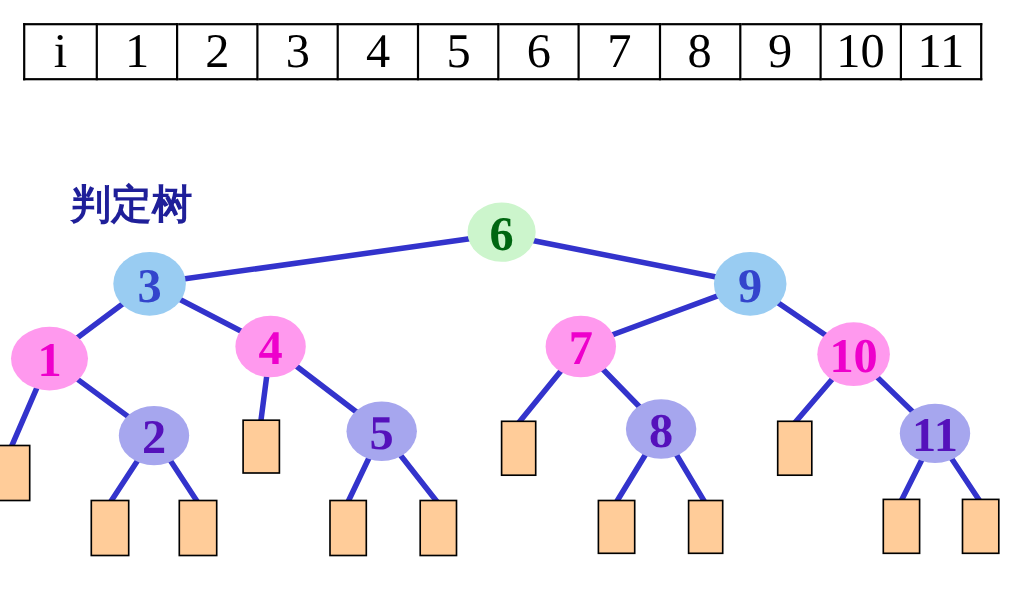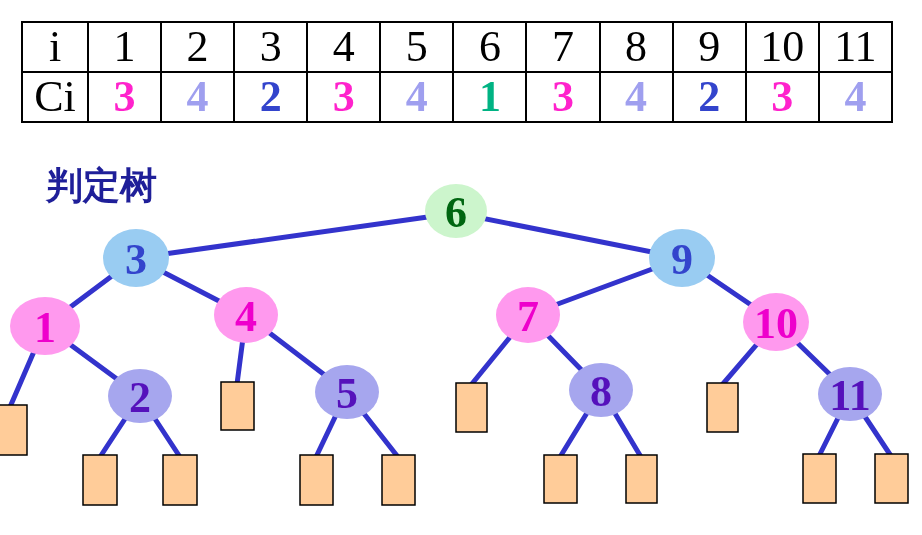--- a/index.html
+++ b/index.html
@@ -13,21 +13,21 @@
   }
   .ctable td{
     border:2px solid #000000;height:48px;padding:0;margin:0;
     text-align:center;vertical-align:middle;line-height:1;
     font-size:44px;color:#000000;overflow:hidden;
   }
   .ctable td.rowlabel{font-size:44px;}
   .ctable .ci-val{font-weight:bold;}
   .col0{width:66px;}
   .tree-label{
-    position:absolute;left:46px;top:161px;
+    position:absolute;left:64px;top:161px;
     font-family:"Liberation Sans",sans-serif;
     font-size:37px;font-weight:600;color:#1f1f99;white-space:nowrap;
   }
   #tree-svg{position:absolute;left:0;top:0;}
 </style>
 </head>
 <body>
 
 <table class="ctable">
   <colgroup>
@@ -51,34 +51,20 @@
     <td>2</td>
     <td>3</td>
     <td>4</td>
     <td>5</td>
     <td>6</td>
     <td>7</td>
     <td>8</td>
     <td>9</td>
     <td>10</td>
     <td>11</td>
-  </tr>
-  <tr>
-    <td class="rowlabel">Ci</td>
-    <td class="ci-val" style="color: rgb(255, 34, 204);">3</td>
-    <td class="ci-val" style="color: rgb(159, 159, 239);">4</td>
-    <td class="ci-val" style="color: rgb(51, 68, 204);">2</td>
-    <td class="ci-val" style="color: rgb(255, 34, 204);">3</td>
-    <td class="ci-val" style="color: rgb(159, 159, 239);">4</td>
-    <td class="ci-val" style="color: rgb(0, 179, 131);">1</td>
-    <td class="ci-val" style="color: rgb(255, 34, 204);">3</td>
-    <td class="ci-val" style="color: rgb(159, 159, 239);">4</td>
-    <td class="ci-val" style="color: rgb(51, 68, 204);">2</td>
-    <td class="ci-val" style="color: rgb(255, 34, 204);">3</td>
-    <td class="ci-val" style="color: rgb(159, 159, 239);">4</td>
   </tr>
 </tbody>
   </table>
 
 <div class="tree-label">判定树</div>
 
 <svg id="tree-svg" width="922" height="535" viewBox="0 0 922 535" xmlns="http://www.w3.org/2000/svg">
     <line x1="456" y1="213" x2="136" y2="258" stroke="#3333cc" stroke-width="5" stroke-linecap="round"></line>
     <line x1="456" y1="213" x2="682" y2="258" stroke="#3333cc" stroke-width="5" stroke-linecap="round"></line>
     <line x1="136" y1="258" x2="45" y2="326" stroke="#3333cc" stroke-width="5" stroke-linecap="round"></line>

